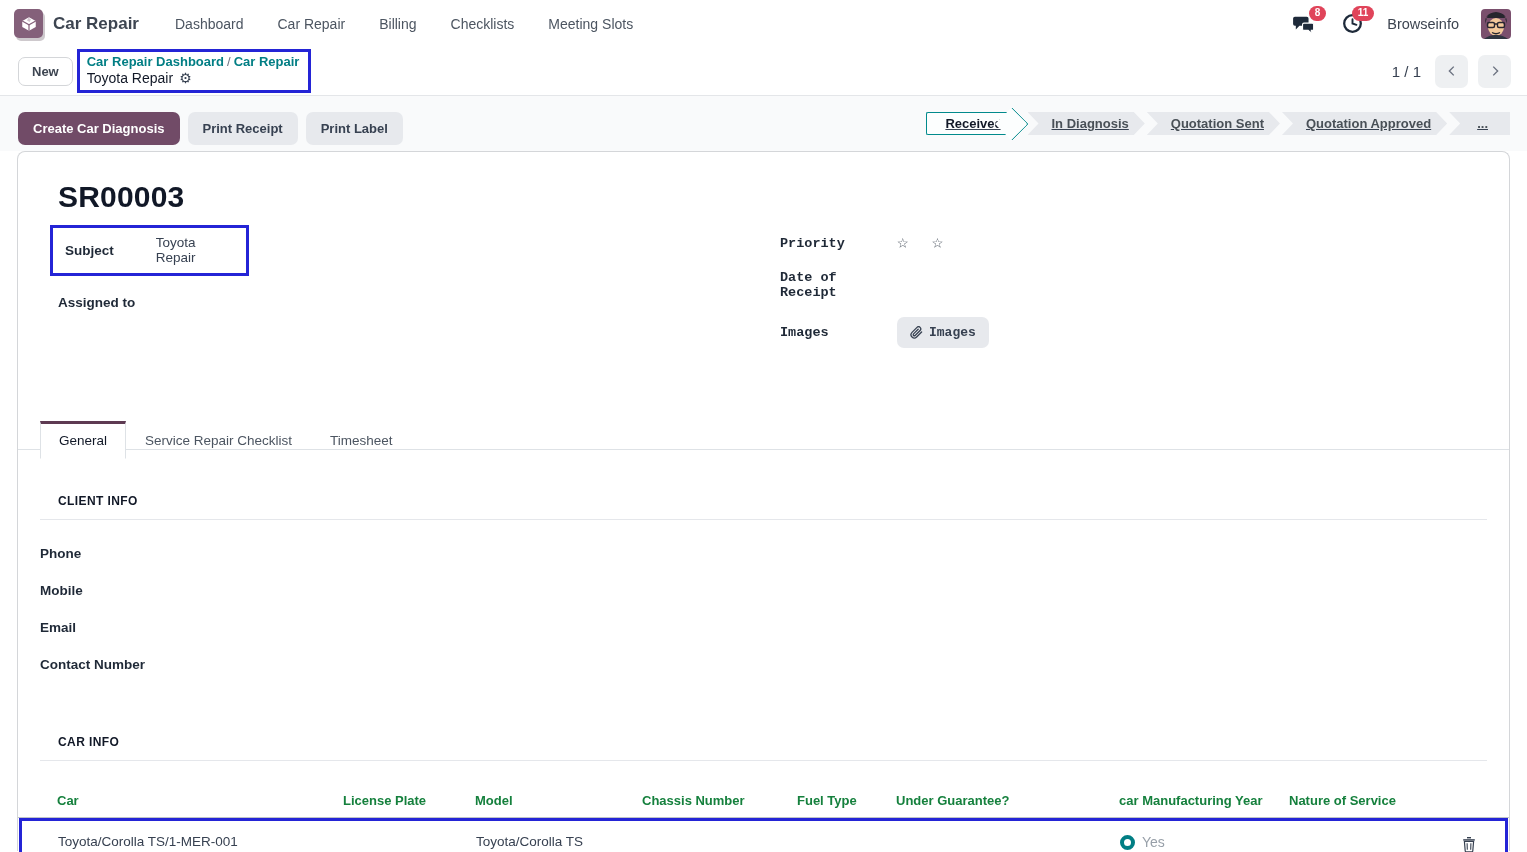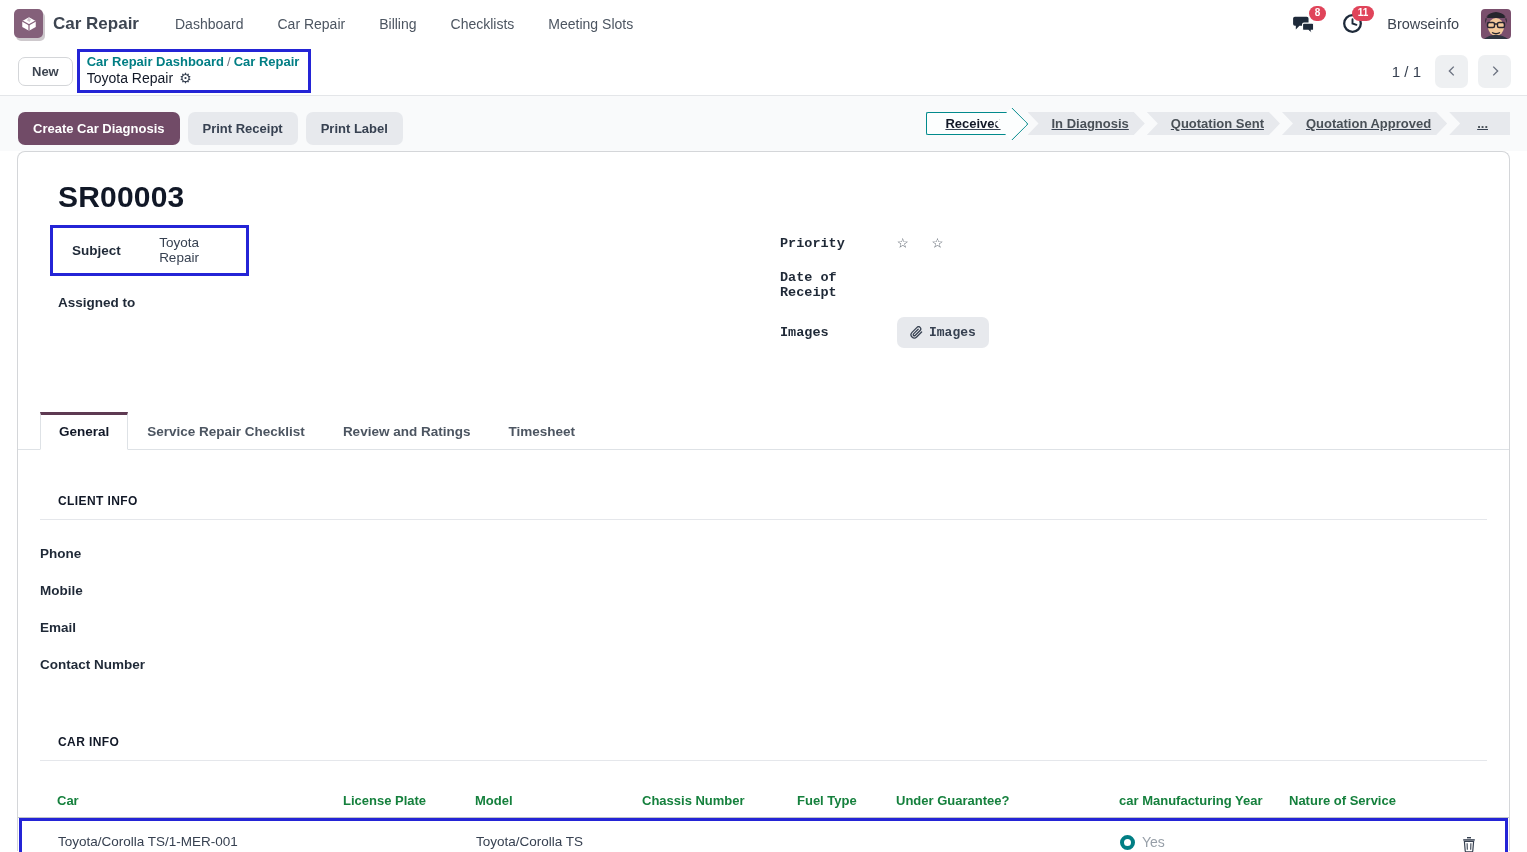--- a/index.html
+++ b/index.html
@@ -46,34 +46,34 @@
   .stage-active::after { content:''; position:absolute; right:-11.5px; top:50%; width:23px; height:23px; transform:translateY(-50%) rotate(45deg); border-top:1px solid #018a8c; border-right:1px solid #018a8c; background:#fcfefe; border-radius:0 3px 0 0; }
 
   
   .sheet { margin:0 17px; background:#fff; border:1px solid #d4d6d9; border-bottom:none; border-radius:8px 8px 0 0; height:700px; padding:28px 22px 0 22px; position:relative; }
   .sheet-title { font-size:30px; font-weight:700; color:#111827; letter-spacing:.2px; margin-left:18px; }
 
   .fields-zone { display:flex; margin-top:11px; }
   .fz-left { width:740px; }
   .fz-right { flex:1; padding-top:8px;font-family:Liberation Mono, monospace; }
 
-  .subject-annot { border:3px solid #2424d6; width:199px; margin-left:10px; padding:7px 8px 8px 19px; display:flex; align-items:center; }
+  .subject-annot { border:3px solid #2424d6; width:199px; margin-left:10px; padding:7px 8px 8px 12px; display:flex; align-items:center; }
   .f-label { font-size:13.5px; font-weight:700; color:#1f2937; }
   .f-value { font-size:13.5px; color:#374151; }
   .subject-annot .f-label { width:92px; }
   .assigned-row { margin:17px 0 0 18px; }
 
   .r-row { display:flex; align-items:center; margin-bottom:17px; min-height:20px; }
   .r-row .f-label { width:117px; }
   .stars { font-size:19px; color:#4c5560; letter-spacing:6px; cursor:pointer; line-height:1; }
   .btn-images { display:inline-flex; align-items:center; gap:6px; background:#e7e9ed; border:none; border-radius:7px; padding:8px 13px; font-size:13px; font-weight:600; color:#374151; cursor:pointer; font-family:inherit; }
 
   
   .tabs { display:flex; margin:46px -22px 0 -22px; padding-left:22px; border-bottom:1px solid #dee2e6; }
-  .tab { padding:11px 18px 10px 18px; font-size:13.5px; color:#4c5561; cursor:pointer; border:1px solid transparent; border-bottom:none; position:relative; top:1px; background:transparent;font-weight:bold; }
+  .tab { padding:11px 18px 10px 18px; font-size:13.5px; color:#4c5561; cursor:pointer; border:1px solid transparent; border-bottom:none; position:relative; top:10px; background:transparent; }
   .tab.active { background:#fff; color:#111827; border-color:#dee2e6; border-top:3px solid #5e3a52; border-bottom:1px solid #fff; padding-top:9px; }
 
   
   .section { margin-top:44px; }
   .section-title { font-size:12px; font-weight:700; color:#111827; letter-spacing:.4px; margin-left:18px; }
   .section-hr { border:none; border-top:1px solid #e5e7eb; margin:11px 0 0 0; }
   .group-2col { display:flex; margin-top:23px; }
   .g-left { width:740px; padding-left:18px; }
   .g-right { flex:1; }
   .client-row { display:flex; }
@@ -220,21 +220,20 @@
           </svg>
           <span>Images</span>
         </button>
       </div>
     </div>
   </div>
 
   <div class="tabs">
     <div class="tab active">General</div>
     <div class="tab">Service Repair Checklist</div>
-    <div class="tab">Review and Ratings</div>
     <div class="tab">Timesheet</div>
   </div>
 
   <div class="section">
     <div class="section-title">CLIENT INFO</div>
     <hr class="section-hr">
     <div class="group-2col">
       <div class="g-right">
         <div class="r-row">
           <span class="f-label">Phone</span>

